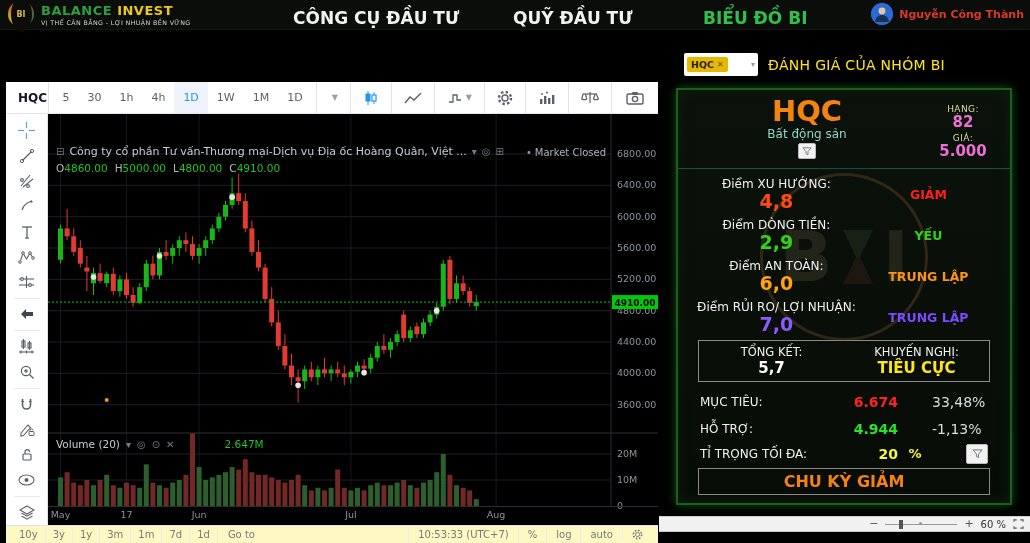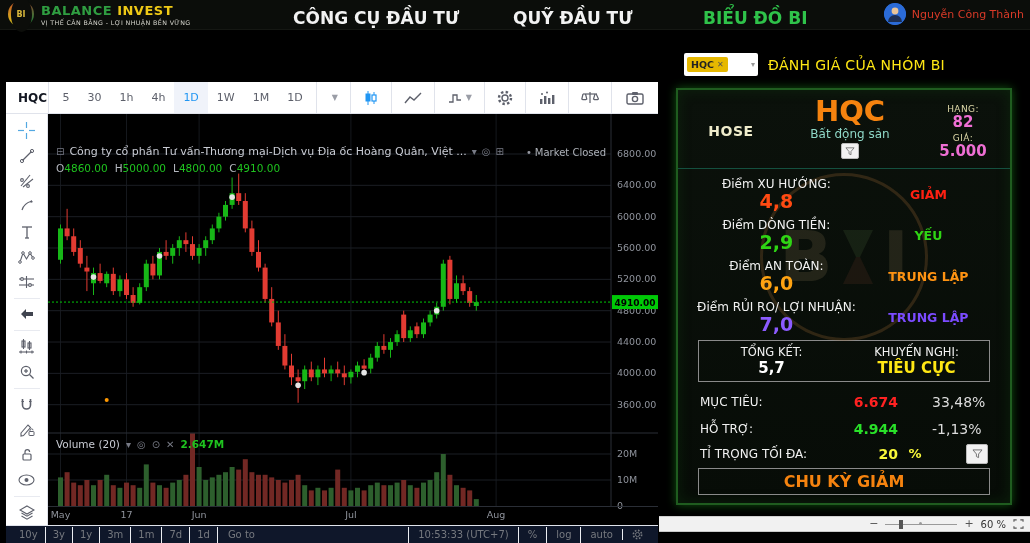--- a/index.html
+++ b/index.html
@@ -17,21 +17,21 @@
   .brand-logo-inner { width:21px; height:35px; border-radius:50%; background:#0c0d0a;
                 display:flex; align-items:center; justify-content:center; gap:1px;
                 color:#d9b83c; font-size:8px; font-weight:bold; }
   .brand-text .brand-name { font-size:13px; font-weight:bold; letter-spacing:.5px; }
   .brand-name .g { color:#2f9e41; } .brand-name .y { color:#eec916; }
   .brand-tagline { font-size:6.3px; color:#d8d8d0; letter-spacing:.4px; margin-top:1px; }
   .nav-item { position:absolute; top:8px; font-size:17px; font-weight:bold; color:#f2f2f2; cursor:pointer; }
   .nav-item.green { color:#2fc24a; }
   .user-box { position:absolute; right:6px; top:3px; display:flex; align-items:center; gap:6px; }
   .avatar { width:22px; height:22px; border-radius:50%; background:#2b6bd7; overflow:hidden; }
-  .user-name { font-size:11px; color:#d93a28; font-weight:normal; }
+  .user-name { font-size:11px; color:#d93a28; font-weight:bold; }
 
   
   .widget { position:absolute; left:6px; top:82px; width:652px; height:461px;
             background:#fff; display:flex; flex-direction:column; }
   .tv-toolbar { height:32px; display:flex; align-items:stretch; border-bottom:1px solid #e0e3eb;
                 background:#fff; font-size:11px; color:#4a4e59; }
   .symbol-box { width:86px; display:flex; align-items:center; padding-left:12px; font-weight:bold;
                 color:#131722; border-right:1px solid #e0e3eb; font-size:12px; }
   .iv-group { display:flex; align-items:center; padding:0 4px; border-right:1px solid #e0e3eb; }
   .iv-btn { padding:0 9px; line-height:31px; color:#5d606b; cursor:pointer; font-size:11px; }
@@ -54,23 +54,23 @@
   .tv-canvas { position:relative; width:610px; background:#000; overflow:hidden; }
   .legend-row { position:absolute; left:8px; top:31px; display:flex; align-items:center; gap:5px;
                 font-size:11px; color:#c9ccd4; z-index:3; white-space:nowrap; }
   .legend-icon { color:#787b86; font-size:10px; cursor:pointer; }
   .ohlc-row { position:absolute; left:8px; top:48px; font-size:10.5px; z-index:3; }
   .ohlc-row .k { color:#b4b7bf; } .ohlc-row .v { color:#1fc41f; margin-right:7px; }
   .mkt-status { position:absolute; right:52px; top:33px; font-size:10px; color:#adb1b8; z-index:3; }
   .mkt-status .dot { color:#9598a1; margin-right:3px; }
   .vol-legend { position:absolute; left:8px; top:324px; display:flex; align-items:center; gap:6px;
                 font-size:10.5px; color:#c9ccd4; z-index:3; }
-  .vol-legend .val { color:#1fc41f; font-weight:bold; }
-
-  .tv-bottombar { height:18px; background:#0f172a; border-top:1px solid #e0e3eb; display:flex;
+  .vol-legend .val { color:#1fc41f; font-weight:normal;margin-left:44px; }
+
+  .tv-bottombar { height:18px; background:#fef9c3; border-top:1px solid #e0e3eb; display:flex;
                   align-items:center; font-size:10px; color:#76797f; padding:0 6px;text-align:center; }
   .range-btn { padding:0 7px; cursor:pointer; border-right:1px solid #eceef2; line-height:16px; }
   .goto { padding:0 10px; cursor:pointer; }
   .bb-right { margin-left:auto; display:flex; align-items:center; }
   .bb-item { padding:0 9px; border-left:1px solid #eceef2; cursor:pointer; line-height:16px; }
 
   
   .panel-title-row { position:absolute; left:684px; top:53px; display:flex; align-items:center; gap:10px; }
   .ticker-select { width:74px; height:23px; background:#fff; border-radius:2px; display:flex;
                    align-items:center; padding:2px 3px; cursor:pointer; }
@@ -672,23 +672,20 @@
           <span>HQC</span>
           <span class="tag-x">✕</span>
         </span>
       <span class="select-chevron">▾</span>
     </div>
     <div class="panel-title">ĐÁNH GIÁ CỦA NHÓM BI</div>
   </div>
 
   <div class="bi-card">
     <div class="card-header">
-      <div class="ch-left">
-          <span class="exchange">HOSE</span>
-        </div>
       <div class="ch-mid">
         <span class="ticker-big">HQC</span>
         <span class="sector">Bất động sản</span>
         <span class="filter-btn">
           <svg width="10" height="9" viewBox="0 0 12 11">
               <path d="M1 1 H11 L7.2 5.5 V9.5 L4.8 8.3 V5.5 Z" fill="none" stroke="#777" stroke-width="1.1"></path>
             </svg>
         </span>
       </div>
       <div class="ch-right">

